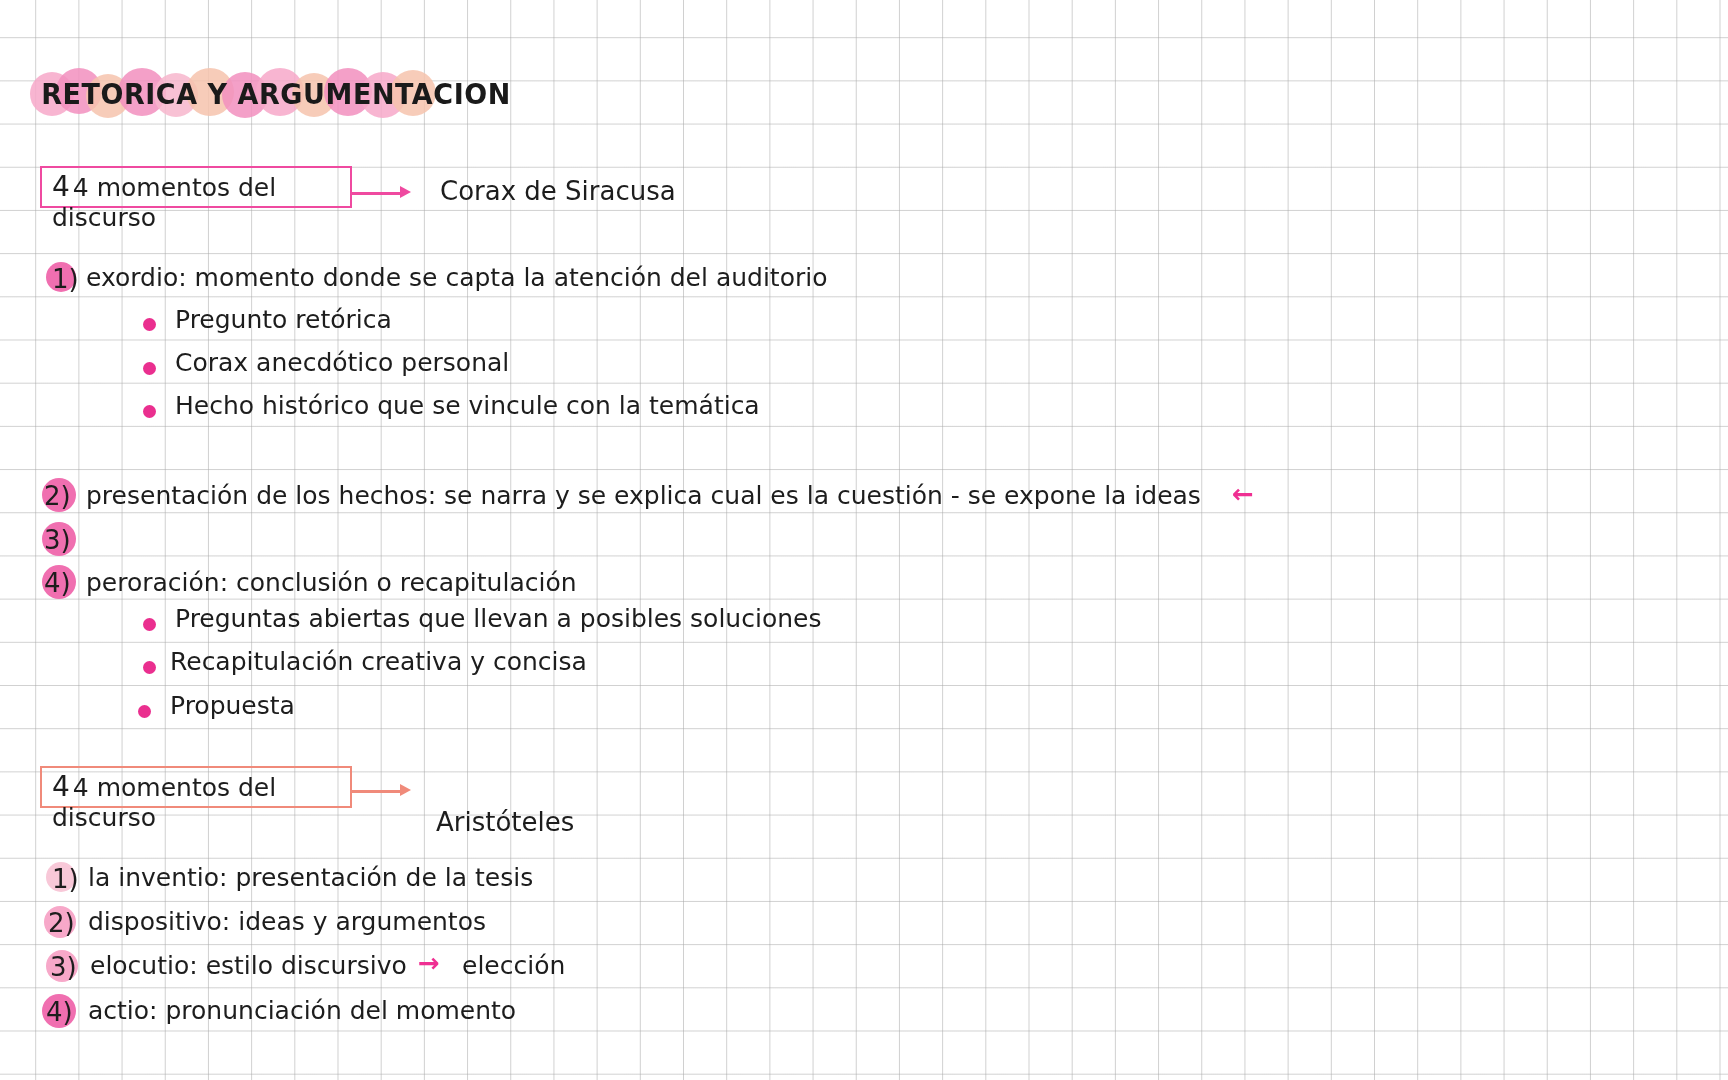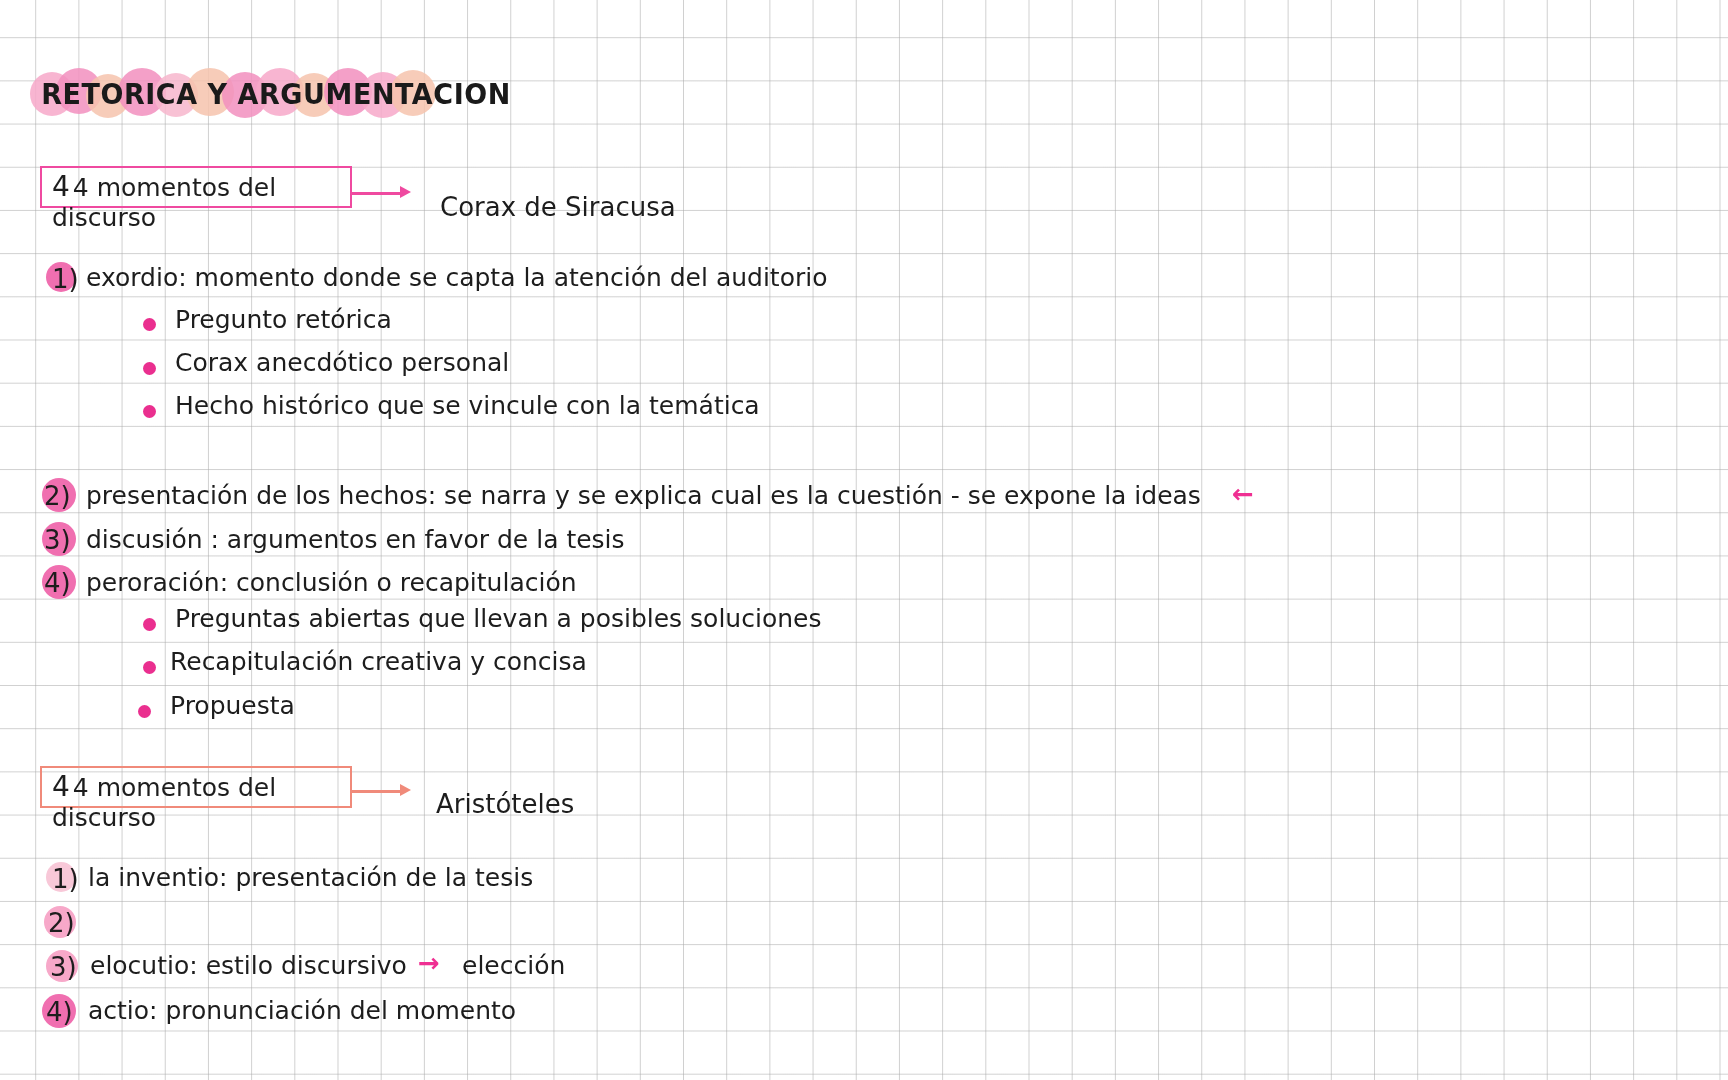--- a/index.html
+++ b/index.html
@@ -161,21 +161,21 @@
     <span class="title-text">RETORICA Y ARGUMENTACION</span>
   </div>
 
   <div class="box-label box-pink" style="left:40px; top:166px; width:312px; height:42px;">
     <span class="big">4</span><span>4 momentos del discurso</span>
   </div>
 
   <div class="arrow-line" style="left:352px; top:192px; width:52px; background:#ef4aa0;"></div>
   <div class="arrow-head" style="left:400px; top:186px; border-left:11px solid #ef4aa0;"></div>
 
-  <div class="line" style="left:440px; top:177px; font-size:26px;margin-top:16px;">Corax de Siracusa</div>
+  <div class="line" style="left:440px; top:177px; font-size:26px;">Corax de Siracusa</div>
 
   <div class="num-dot" style="left:46px; top:262px; width:30px; height:30px; background:#f06fb0;"></div>
   <div class="num-marker" style="left:52px; top:266px;">1)</div>
   <div class="line" style="left:86px; top:264px;text-align:center;">exordio: momento donde se capta la atención del auditorio</div>
 
   <div class="bullet" style="left:143px; top:318px;"></div>
   <div class="line" style="left:175px; top:306px;">Pregunto retórica</div>
 
   <div class="bullet" style="left:143px; top:362px;"></div>
   <div class="line" style="left:175px; top:349px;">Corax anecdótico personal</div>
@@ -183,21 +183,20 @@
   <div class="bullet" style="left:143px; top:405px;"></div>
   <div class="line" style="left:175px; top:392px;">Hecho histórico que se vincule con la temática</div>
 
   <div class="num-dot" style="left:42px; top:478px; width:34px; height:34px; background:#f06fb0;"></div>
   <div class="num-marker" style="left:44px; top:483px;">2)</div>
   <div class="line" style="left:86px; top:482px;">presentación de los hechos: se narra y se explica cual es la cuestión - se expone la ideas</div>
   <div class="pink-arrow-sm" style="left:1232px; top:481px;">←</div>
 
   <div class="num-dot" style="left:42px; top:522px; width:34px; height:34px; background:#f06fb0;"></div>
   <div class="num-marker" style="left:44px; top:527px;">3)</div>
-  <div class="line" style="left:86px; top:526px;">discusión : argumentos en favor de la tesis</div>
 
   <div class="num-dot" style="left:42px; top:565px; width:34px; height:34px; background:#f06fb0;"></div>
   <div class="num-marker" style="left:44px; top:570px;">4)</div>
   <div class="line" style="left:86px; top:569px;">peroración: conclusión o recapitulación</div>
 
   <div class="bullet" style="left:143px; top:618px;"></div>
   <div class="line" style="left:175px; top:605px;">Preguntas abiertas que llevan a posibles soluciones</div>
 
   <div class="bullet" style="left:143px; top:661px;"></div>
   <div class="line" style="left:170px; top:648px;">Recapitulación creativa y concisa</div>
@@ -205,28 +204,29 @@
   <div class="bullet" style="left:138px; top:705px;"></div>
   <div class="line" style="left:170px; top:692px;">Propuesta</div>
 
   <div class="box-label box-salmon" style="left:40px; top:766px; width:312px; height:42px;">
     <span class="big">4</span><span>4 momentos del discurso</span>
   </div>
 
   <div class="arrow-line" style="left:352px; top:790px; width:52px; background:#f08a7a;"></div>
   <div class="arrow-head" style="left:400px; top:784px; border-left:11px solid #f08a7a;"></div>
 
-  <div class="line" style="left:436px; top:790px; font-size:26px;">Aristóteles</div>
+  <div class="line" style="left:436px; top:808px; font-size:26px;">Aristóteles</div>
 
   <div class="num-dot" style="left:46px; top:862px; width:30px; height:30px; background:#f8c8d8;"></div>
   <div class="num-marker" style="left:52px; top:866px;">1)</div>
   <div class="line" style="left:88px; top:864px;">la inventio: presentación de la tesis</div>
 
   <div class="num-dot" style="left:44px; top:906px; width:32px; height:32px; background:#f7a8c9;"></div>
   <div class="num-marker" style="left:48px; top:910px;">2)</div>
+  <div class="line" style="left:88px; top:908px;">dispositivo: ideas y argumentos</div>
 
   <div class="num-dot" style="left:46px; top:950px; width:32px; height:32px; background:#f7a8c9;"></div>
   <div class="num-marker" style="left:50px; top:954px;">3)</div>
   <div class="line" style="left:90px; top:952px;">elocutio: estilo discursivo</div>
   <div class="pink-arrow-sm" style="left:418px; top:950px;">→</div>
   <div class="line" style="left:462px; top:952px;">elección</div>
 
   <div class="num-dot" style="left:42px; top:994px; width:34px; height:34px; background:#f06fb0;"></div>
   <div class="num-marker" style="left:46px; top:999px;">4)</div>
   <div class="line" style="left:88px; top:997px;">actio: pronunciación del momento</div>

